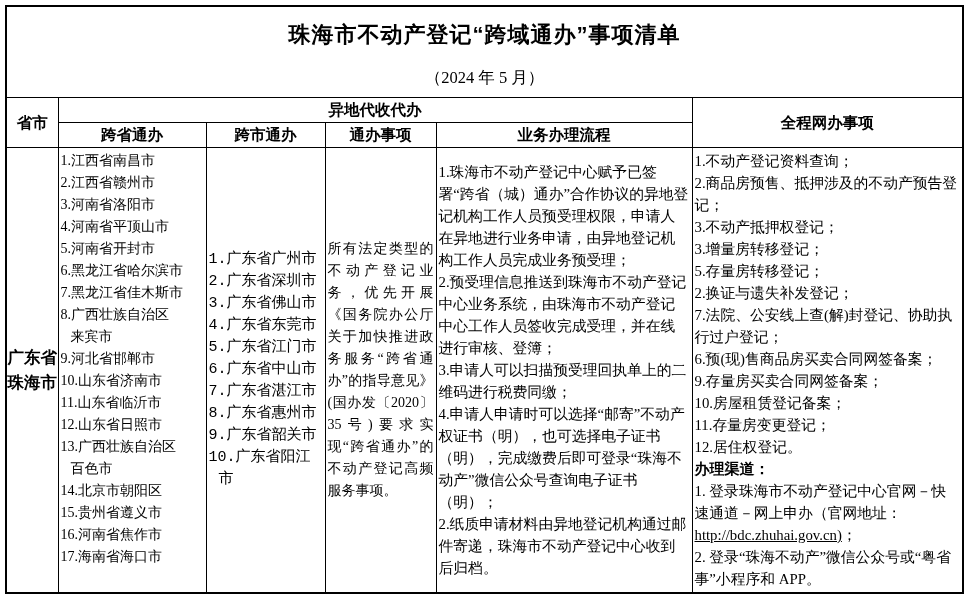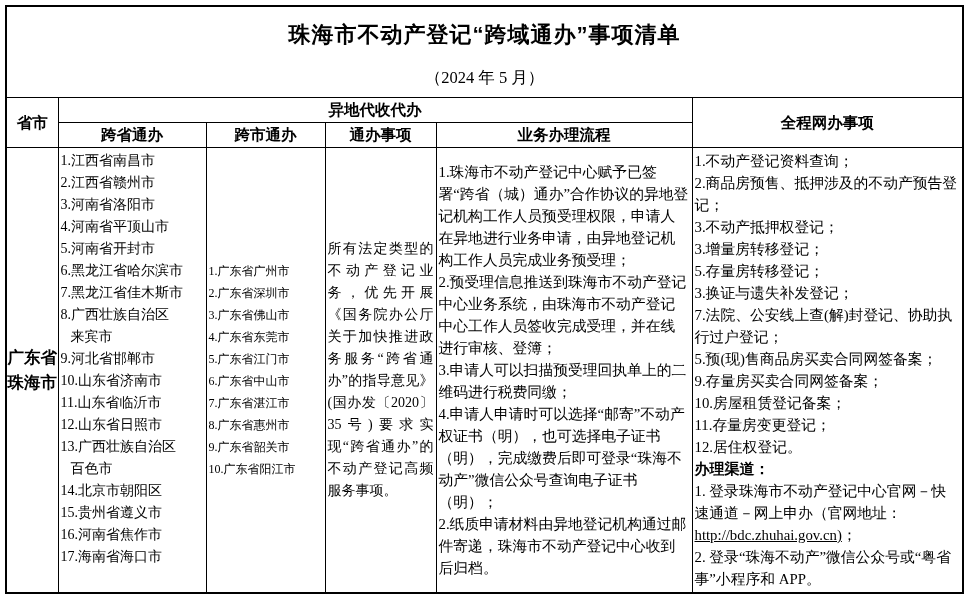--- a/index.html
+++ b/index.html
@@ -35,21 +35,21 @@
   
   .cell{padding:2px 2px;line-height:22px;}
   .v-top{vertical-align:top;}
   .v-mid{vertical-align:middle;}
   .region-cell{
     vertical-align:middle;text-align:center;
     font-family:"Liberation Sans","DejaVu Sans",sans-serif;
     font-weight:bold;font-size:16.5px;line-height:25px;
   }
   .f-prov{font-size:14px;}
-  .f-city{font-size:12px;}
+  .f-city{font-size:15px;font-family:Liberation Mono, monospace;}
   .f-scope{font-size:14px;text-align:justify;}
   .f-proc{font-size:14.8px;}
   .f-online{font-size:14.8px;}
   .hang>div{padding-left:10px;text-indent:-10px;white-space:pre-line;}
   .channel-label{
     font-family:"Liberation Sans","DejaVu Sans",sans-serif;
     font-weight:bold;font-size:15px;
   }
   .url{text-decoration:underline;}
 </style>
@@ -138,23 +138,23 @@
               <div>2.纸质申请材料由异地登记机构通过邮件寄递，珠海市不动产登记中心收到后归档。</div>
             </div>
       </td>
       <td class="cell v-top f-online">
         <div>
               <div>1.不动产登记资料查询；</div>
               <div>2.商品房预售、抵押涉及的不动产预告登记；</div>
               <div>3.不动产抵押权登记；</div>
               <div>3.增量房转移登记；</div>
               <div>5.存量房转移登记；</div>
-              <div>3.换证与遗失补发登记；</div>
+              <div>2.换证与遗失补发登记；</div>
               <div>7.法院、公安线上查(解)封登记、协助执行过户登记；</div>
-              <div>5.预(现)售商品房买卖合同网签备案；</div>
+              <div>6.预(现)售商品房买卖合同网签备案；</div>
               <div>9.存量房买卖合同网签备案；</div>
               <div>10.房屋租赁登记备案；</div>
               <div>11.存量房变更登记；</div>
               <div>12.居住权登记。</div>
             </div>
         <div class="channel-label">办理渠道：</div>
         <div class="channel"><span>1. 登录珠海市不动产登记中心官网－快速通道－网上申办（官网地址：</span><span class="url">http://bdc.zhuhai.gov.cn)</span><span>；</span></div>
         <div class="channel">2. 登录“珠海不动产”微信公众号或“粤省事”小程序和 APP。</div>
       </td>
     </tr>

